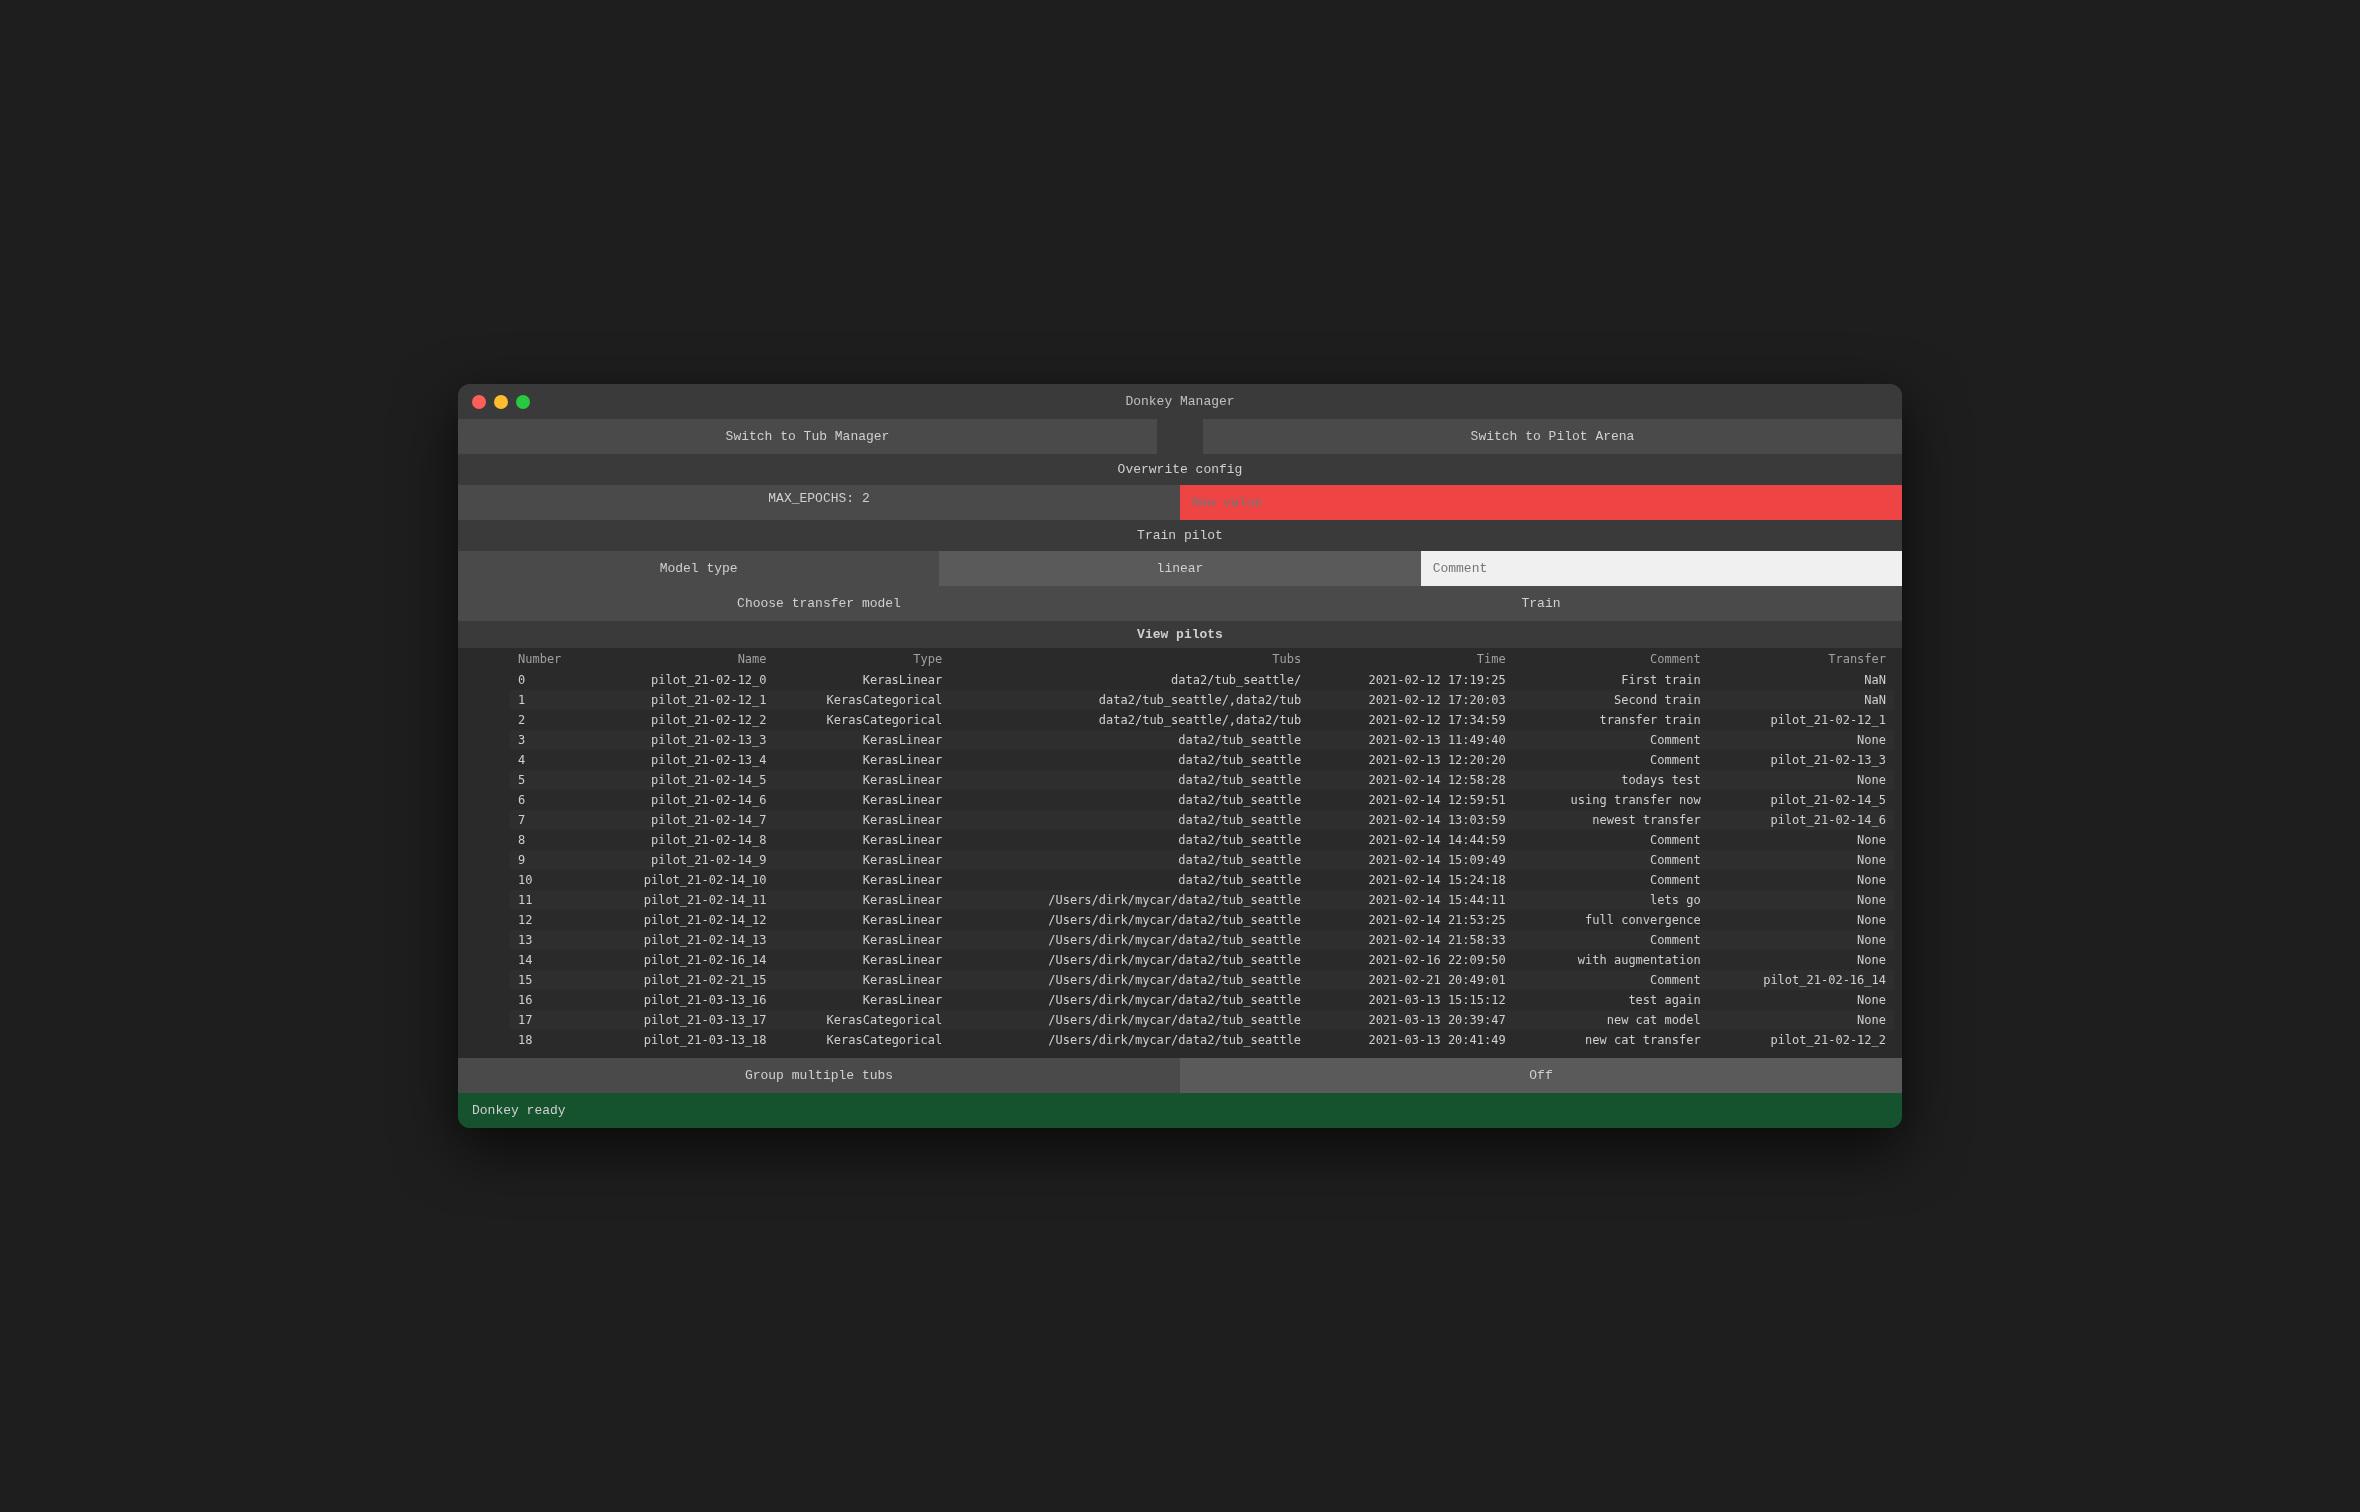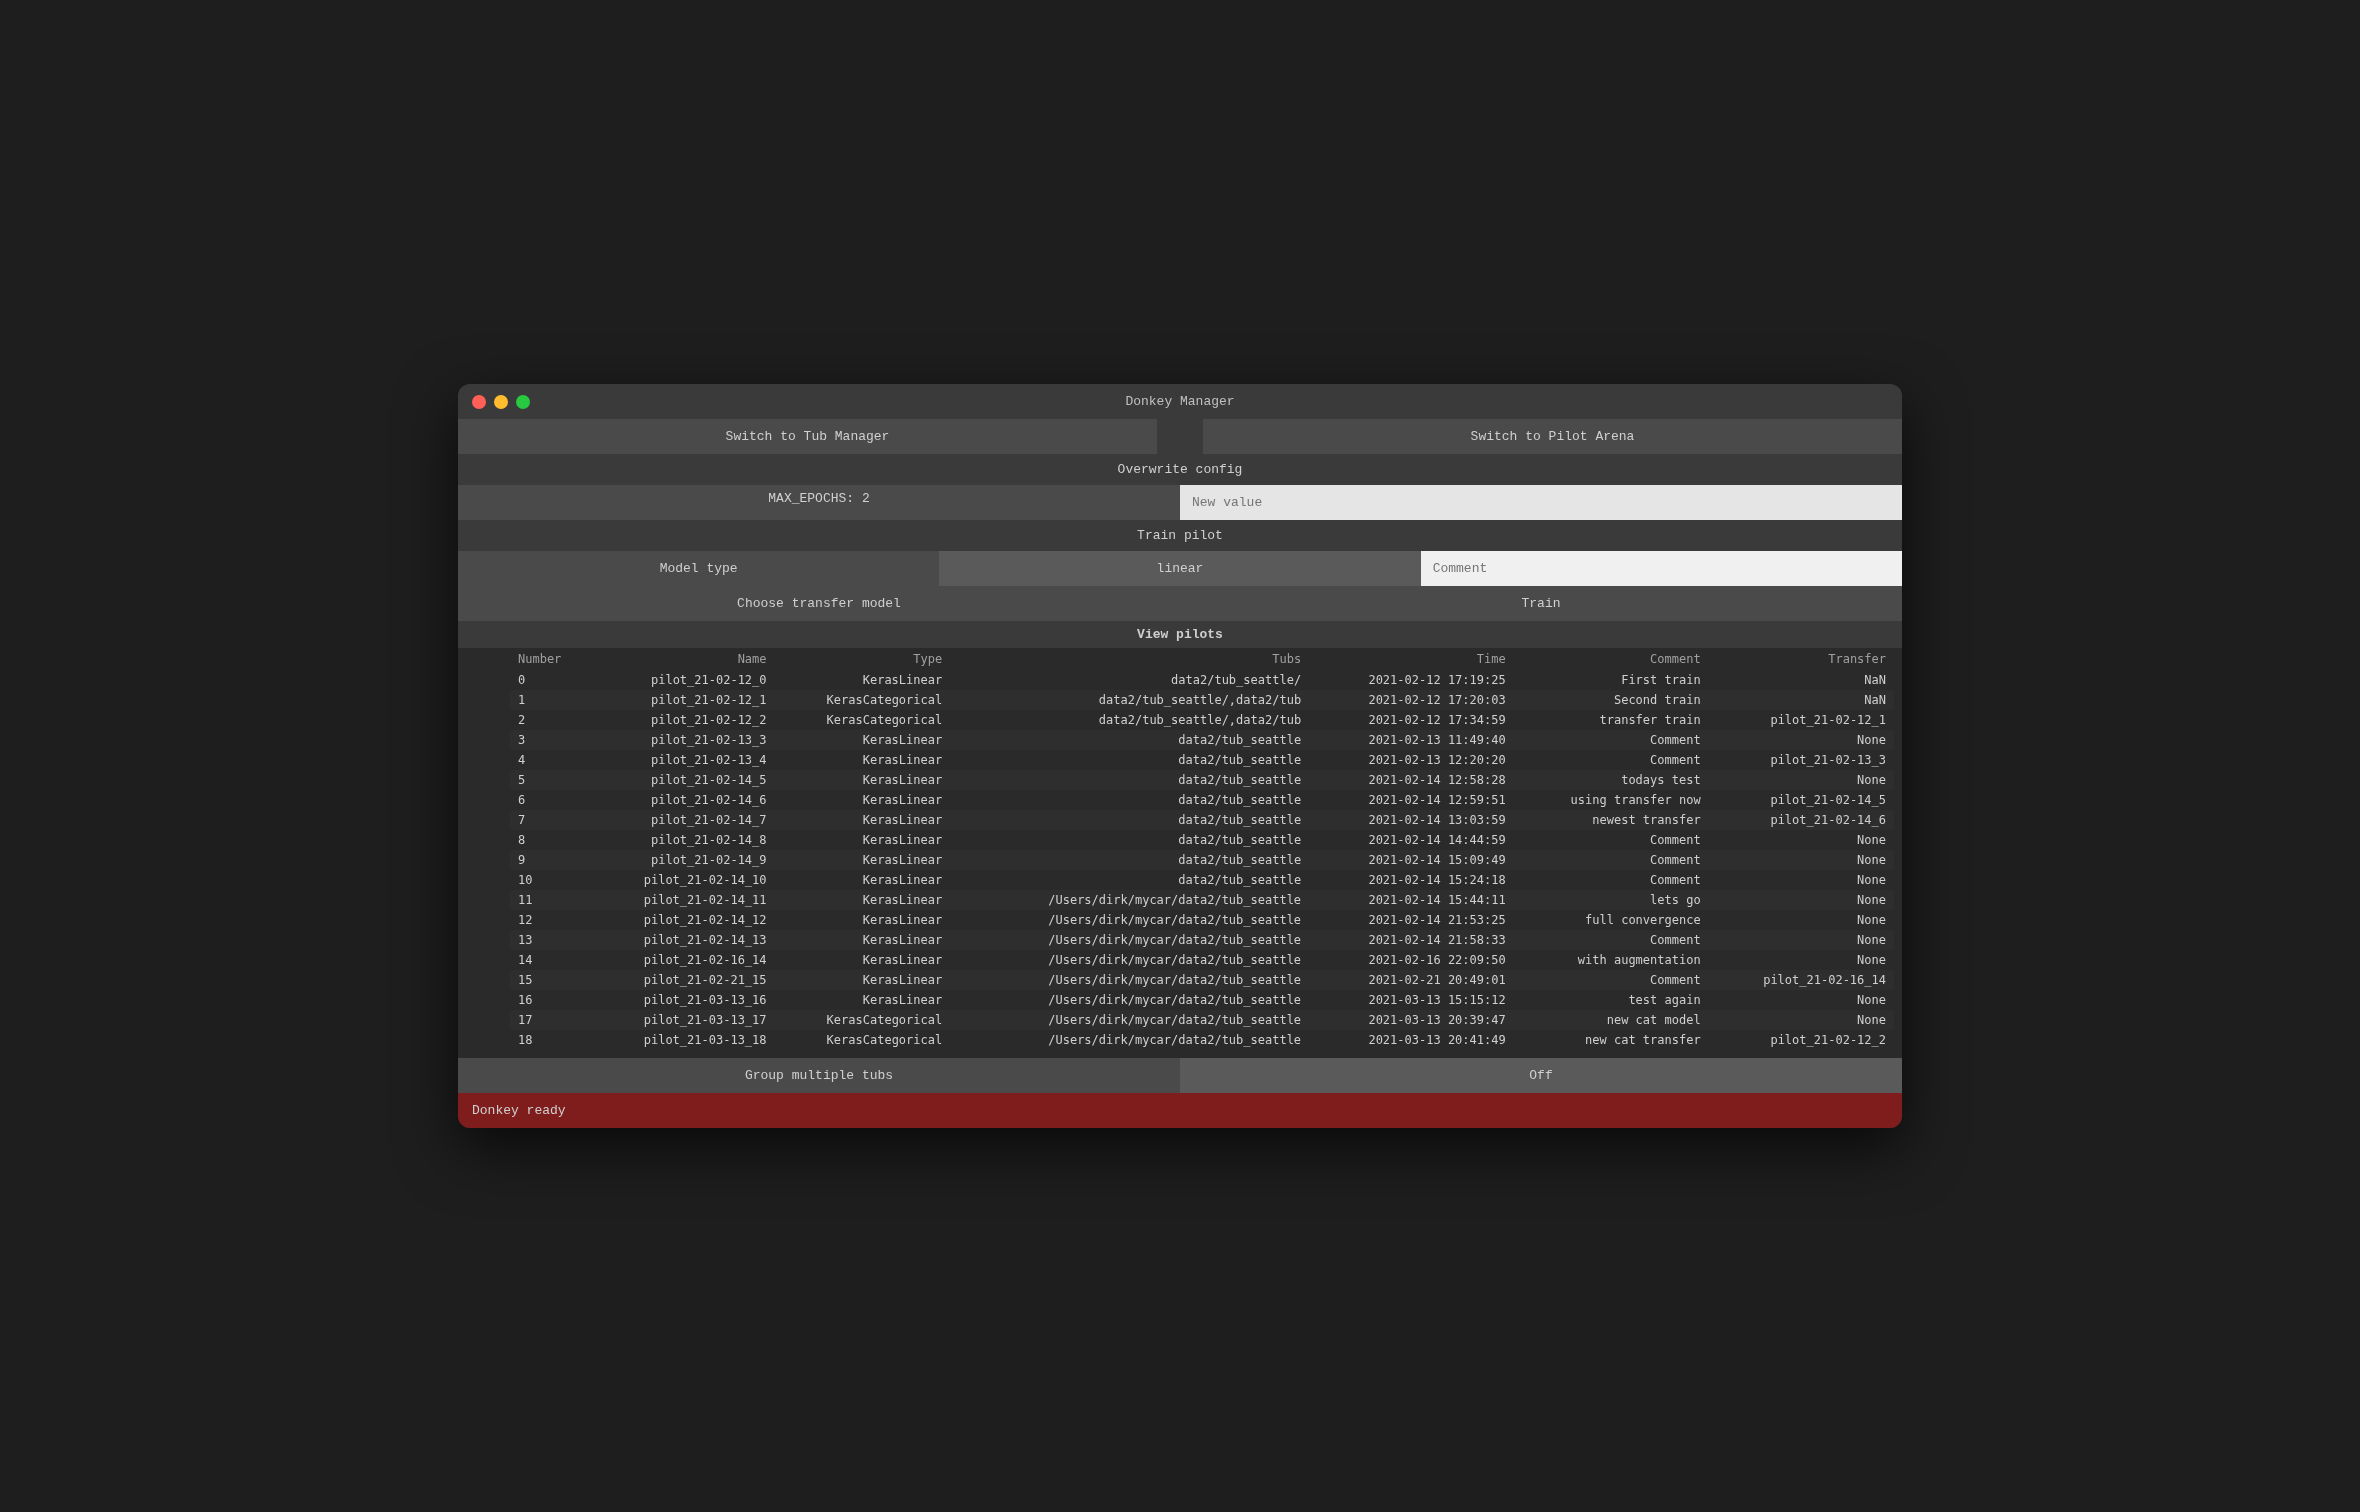--- a/index.html
+++ b/index.html
@@ -74,21 +74,21 @@
       grid-template-columns: 1fr 1fr;
       background: #2a2a2a;
     }
     .config-label {
       background: #4a4a4a;
       padding: 6px 16px;
       text-align: center;
       color: #d0d0d0;
     }
     .config-input {
-      background: #e5e5e5;
+      background: #ef4444;
       color: #1a1a1a;
       border: none;
       padding: 10px 12px;
       font-family: inherit;
       font-size: 13px;
       outline: none;
     }
     .model-row {
       display: grid;
       grid-template-columns: 1fr 1fr 1fr;
@@ -180,21 +180,21 @@
       background: #5a5a5a;
       color: #d0d0d0;
       border: none;
       padding: 10px 16px;
       cursor: pointer;
       font-family: inherit;
       font-size: 13px;
       text-align: center;
     }
     .status-bar {
-      background: #7f1d1d;
+      background: #14532d;
       padding: 10px 14px;
       color: #d0d0d0;
       font-size: 13px;
     }
     .view-pilots-header {
       padding: 6px;
       font-weight: bold;
     }
   </style>
 </head>

